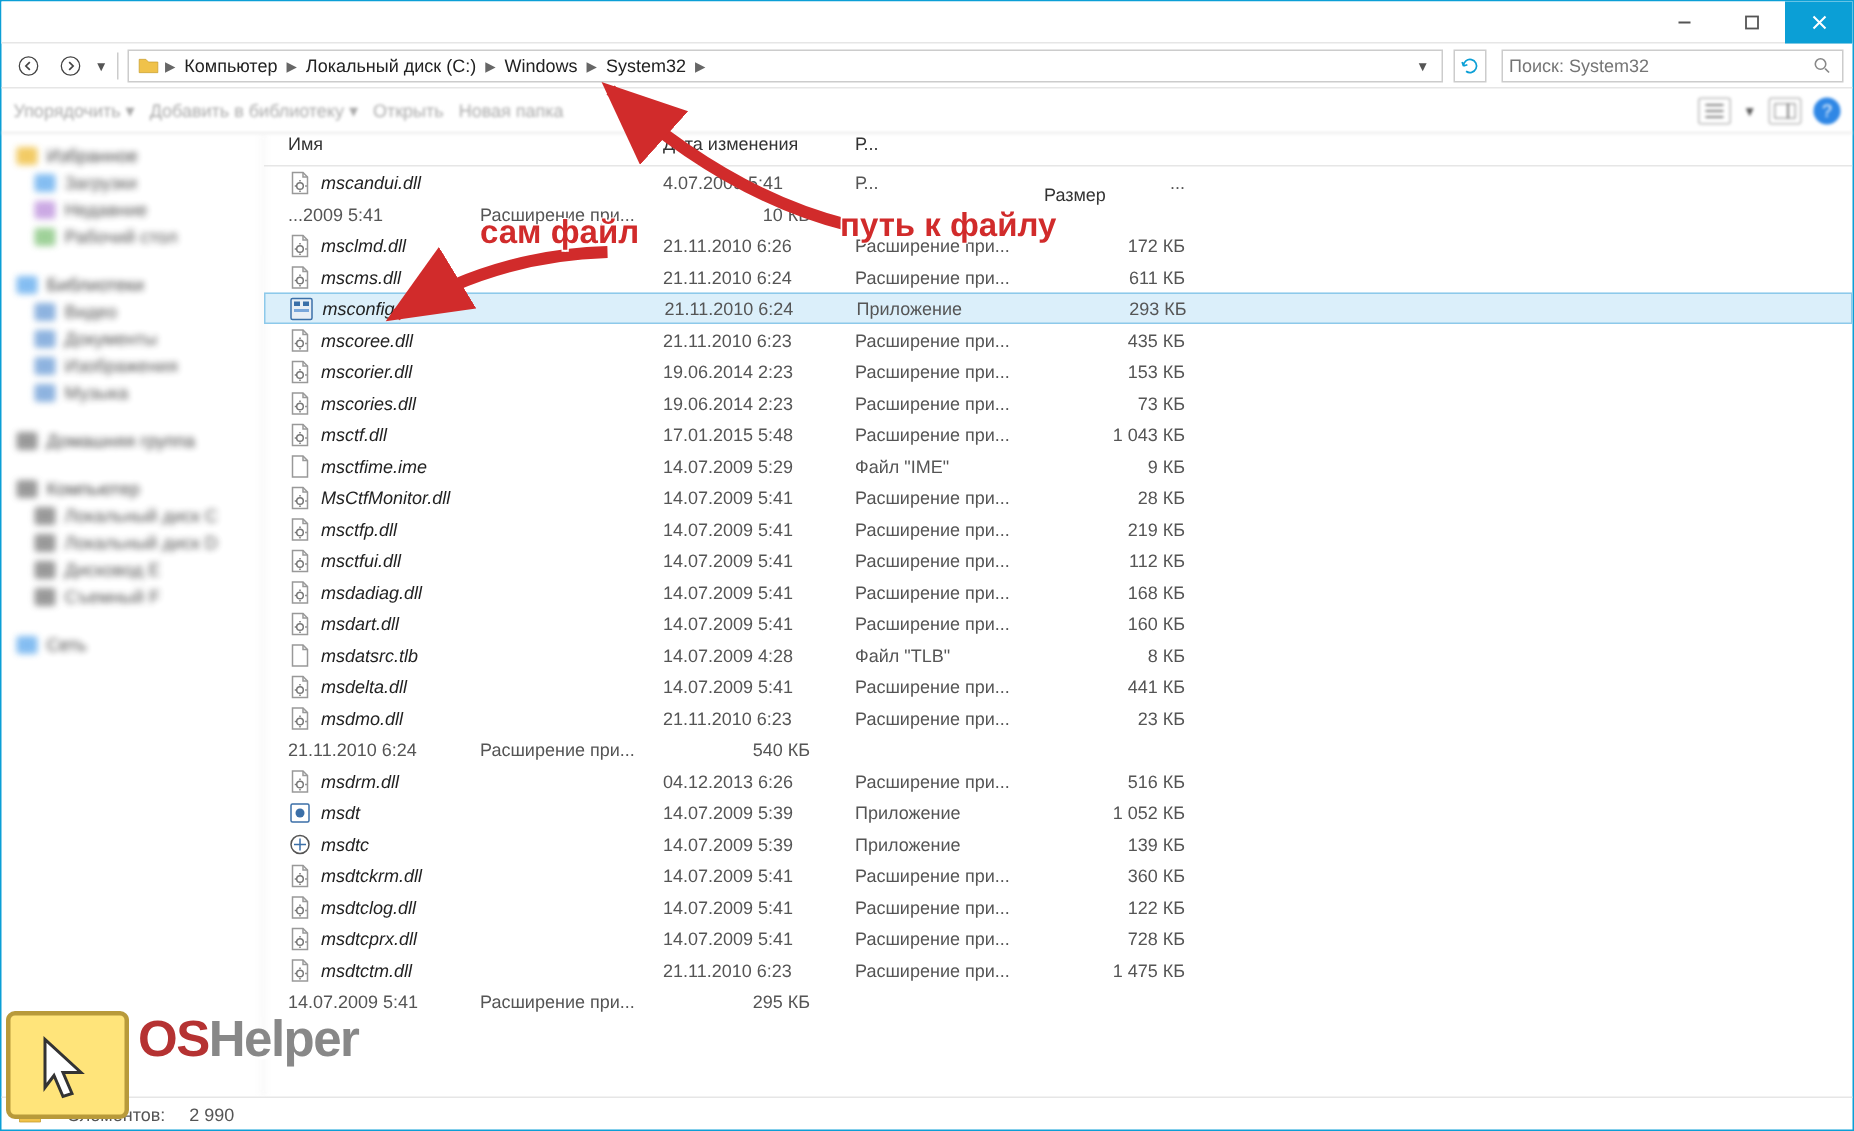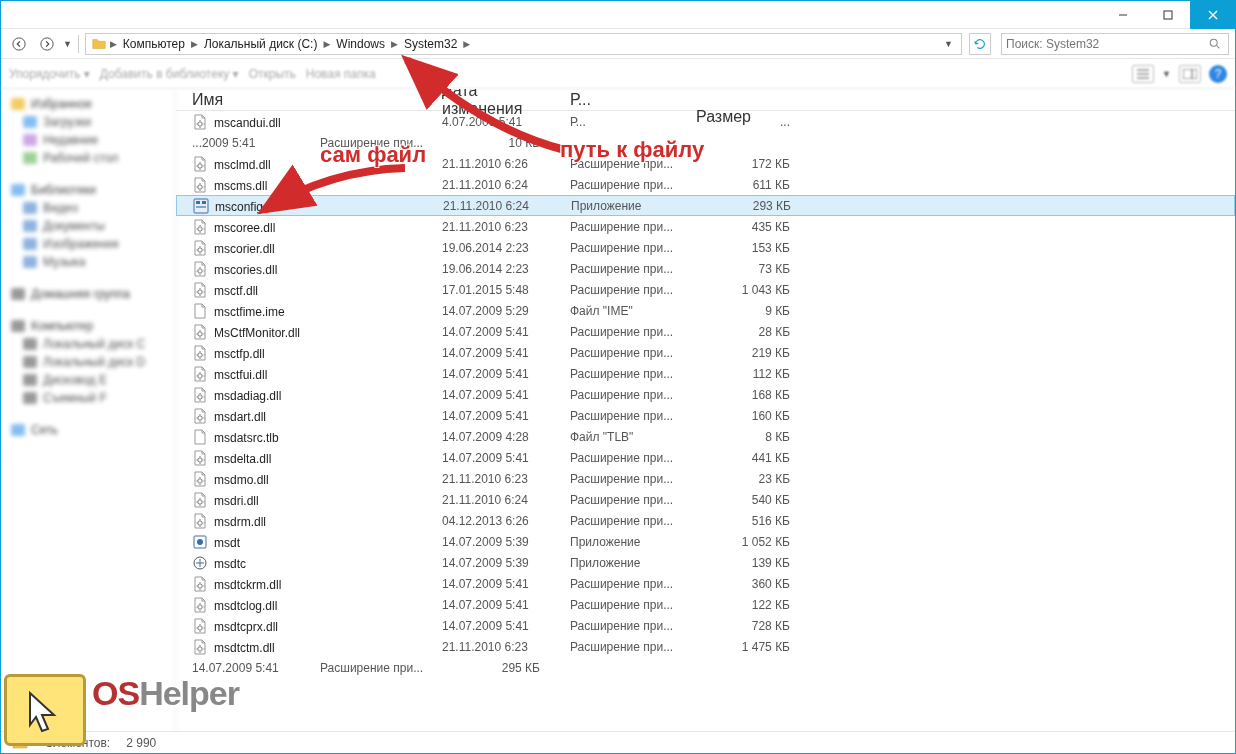--- a/index.html
+++ b/index.html
@@ -39,32 +39,32 @@
 .side-item { display: flex; align-items: center; gap: 6px; padding: 2px 6px 2px 18px; color: #333; }
 .side-head { padding-left: 6px; color: #222; }
 .side-sq { width: 14px; height: 12px; background: #7aa6da; border-radius: 2px; }
 .side-sq.y { background: #f0c24a; }
 .side-sq.g { background: #8ec987; }
 .side-sq.p { background: #c29adf; }
 .side-sq.b { background: #6fb2ef; }
 .side-sq.gr { background: #888; }
 
 .main { flex: 1; display: flex; flex-direction: column; overflow: hidden; position: relative; }
-.headers { height: 22px; display: flex; align-items: center; border-bottom: 1px solid #e6e6e6; font-size: 16px; color: #333; padding-left: 8px; }
+.headers { height: 22px; display: flex; border-bottom: 1px solid #e6e6e6; font-size: 12px; color: #333; padding-left: 8px; }
 .hcol { padding: 0 8px; }
 .hcol.name { width: 250px; }
 .hcol.date { width: 128px; }
 .hcol.type { width: 126px; }
 .hcol.size { width: 110px; text-align: left; margin-top: 34px; }
 
 .filelist { flex: 1; overflow-y: scroll; overflow-x: hidden; font-size: 12px; }
 .row { display: flex; align-items: center; height: 21px; padding-left: 8px; }
 .row.selected { background: #dbeffa; border: 1px solid #8dc9ea; height: 21px; }
 .cell { padding: 0 8px; white-space: nowrap; overflow: hidden; text-overflow: ellipsis; color: #222; }
-.cell.name { width: 250px; display: flex; align-items: flex-end; gap: 6px; }
+.cell.name { width: 250px; display: flex; align-items: center; gap: 6px; font-style: italic; }
 .cell.date { width: 128px; color: #555; }
 .cell.type { width: 126px; color: #555; }
 .cell.size { width: 110px; text-align: right; color: #555; }
 .fico { width: 16px; height: 16px; display: inline-flex; align-items: center; justify-content: center; flex-shrink: 0; }
 
 .statusbar { height: 22px; border-top: 1px solid #e6e6e6; font-size: 12px; color: #555; display: flex; align-items: center; padding: 0 10px; gap: 16px; }
 .status-ico { width: 18px; height: 18px; display: inline-flex; align-items: center; justify-content: center; }
 
 
 .anno { position: absolute; font-weight: 700; font-size: 22px; color: #d12b2b; text-shadow: 1px 1px 0 #fff, -1px 1px 0 #fff, 1px -1px 0 #fff, -1px -1px 0 #fff; pointer-events: none; z-index: 50; }
@@ -529,31 +529,20 @@
                   <path d="M8 7v-1M8 13v1M5.5 10h-1M11.5 10h1" stroke="#777"></path>
                 </svg>
               </span>
               <span>msdmo.dll</span>
             </div>
             <div class="cell date">21.11.2010 6:23</div>
             <div class="cell type">Расширение при...</div>
             <div class="cell size">23 КБ</div>
           </div>
           <div class="row">
-            <div class="cell name">
-              <span class="fico">
-                <svg width="16" height="16" viewBox="0 0 16 16">
-                  <path d="M3 1h7l3 3v11H3z" fill="#fff" stroke="#999"></path>
-                  <path d="M10 1v3h3" fill="none" stroke="#999"></path>
-                  <circle cx="8" cy="10" r="2.2" fill="none" stroke="#777"></circle>
-                  <path d="M8 7v-1M8 13v1M5.5 10h-1M11.5 10h1" stroke="#777"></path>
-                </svg>
-              </span>
-              <span>msdri.dll</span>
-            </div>
             <div class="cell date">21.11.2010 6:24</div>
             <div class="cell type">Расширение при...</div>
             <div class="cell size">540 КБ</div>
           </div>
           <div class="row">
             <div class="cell name">
               <span class="fico">
                 <svg width="16" height="16" viewBox="0 0 16 16">
                   <path d="M3 1h7l3 3v11H3z" fill="#fff" stroke="#999"></path>
                   <path d="M10 1v3h3" fill="none" stroke="#999"></path>

